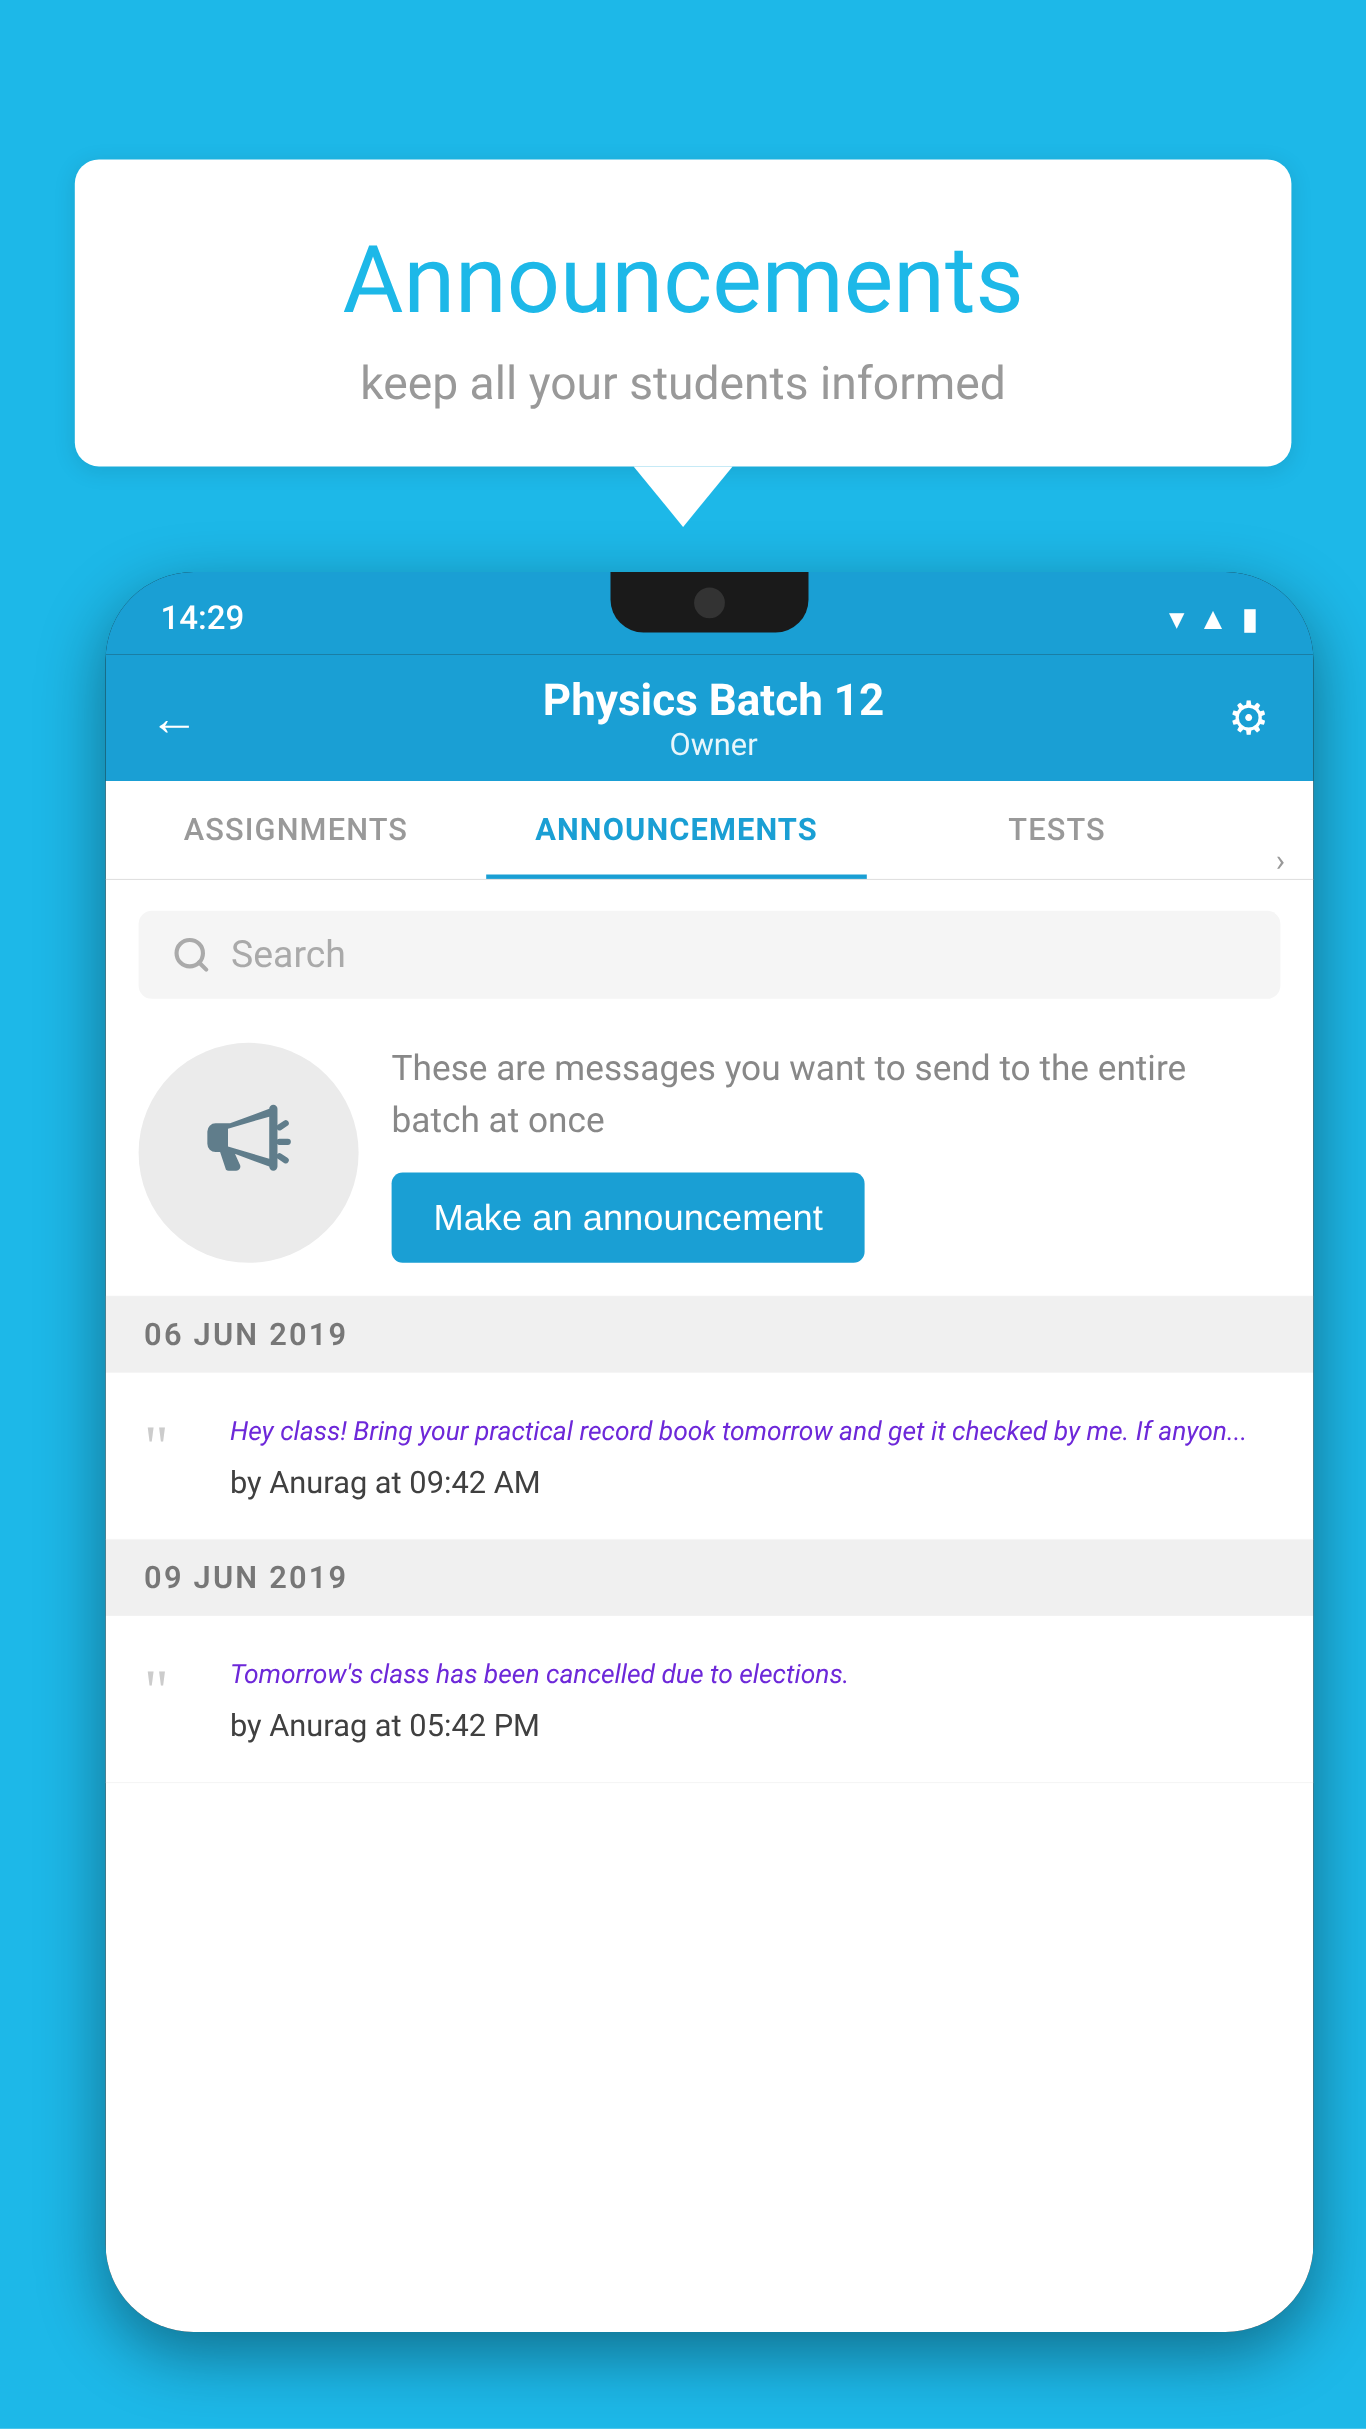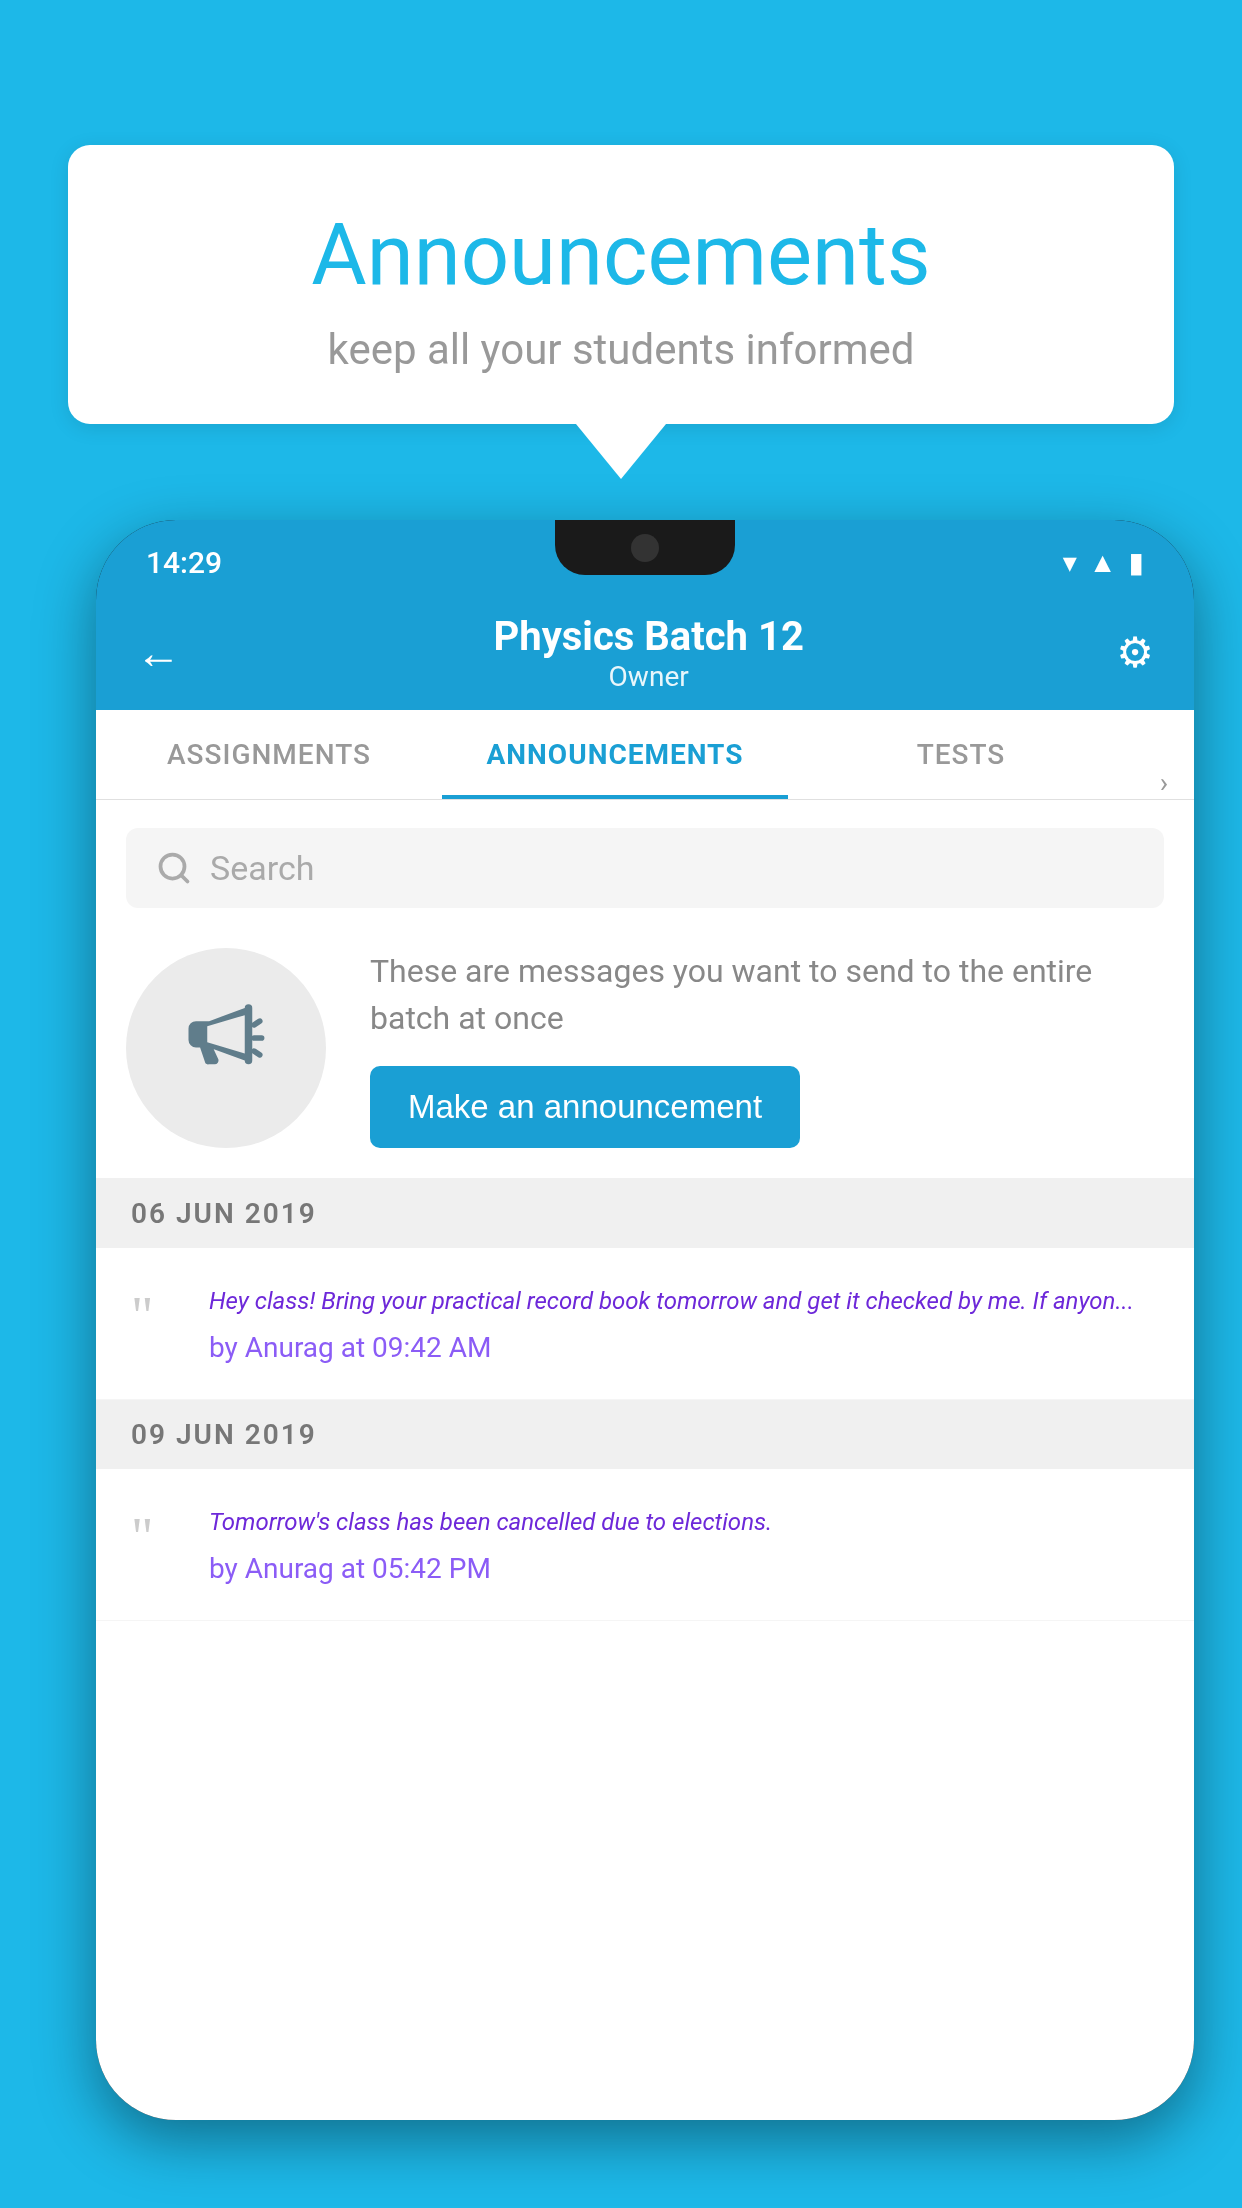--- a/index.html
+++ b/index.html
@@ -255,21 +255,21 @@
     .search-placeholder {
       font-size: 34px;
       color: #aaa;
     }
 
     
     .promo-section {
       display: flex;
       align-items: center;
       padding: 20px 30px 30px 30px;
-      gap: 44px;
+      gap: 30px;
       border-bottom: 1px solid #f0f0f0;
     }
 
     .promo-icon-circle {
       width: 200px;
       height: 200px;
       min-width: 200px;
       background: #ebebeb;
       border-radius: 50%;
       display: flex;
@@ -341,21 +341,21 @@
     .announcement-text {
       font-size: 24px;
       color: #6d28d9;
       font-style: italic;
       line-height: 1.5;
       margin-bottom: 12px;
     }
 
     .announcement-author {
       font-size: 28px;
-      color: #8b5cf6;
+      color: #404040;
     }
   </style>
 </head>
 <body>
 
 <div class="speech-bubble-container">
   <div class="speech-bubble">
     <div class="speech-bubble-title">Announcements</div>
     <div class="speech-bubble-subtitle">keep all your students informed</div>
   </div>

